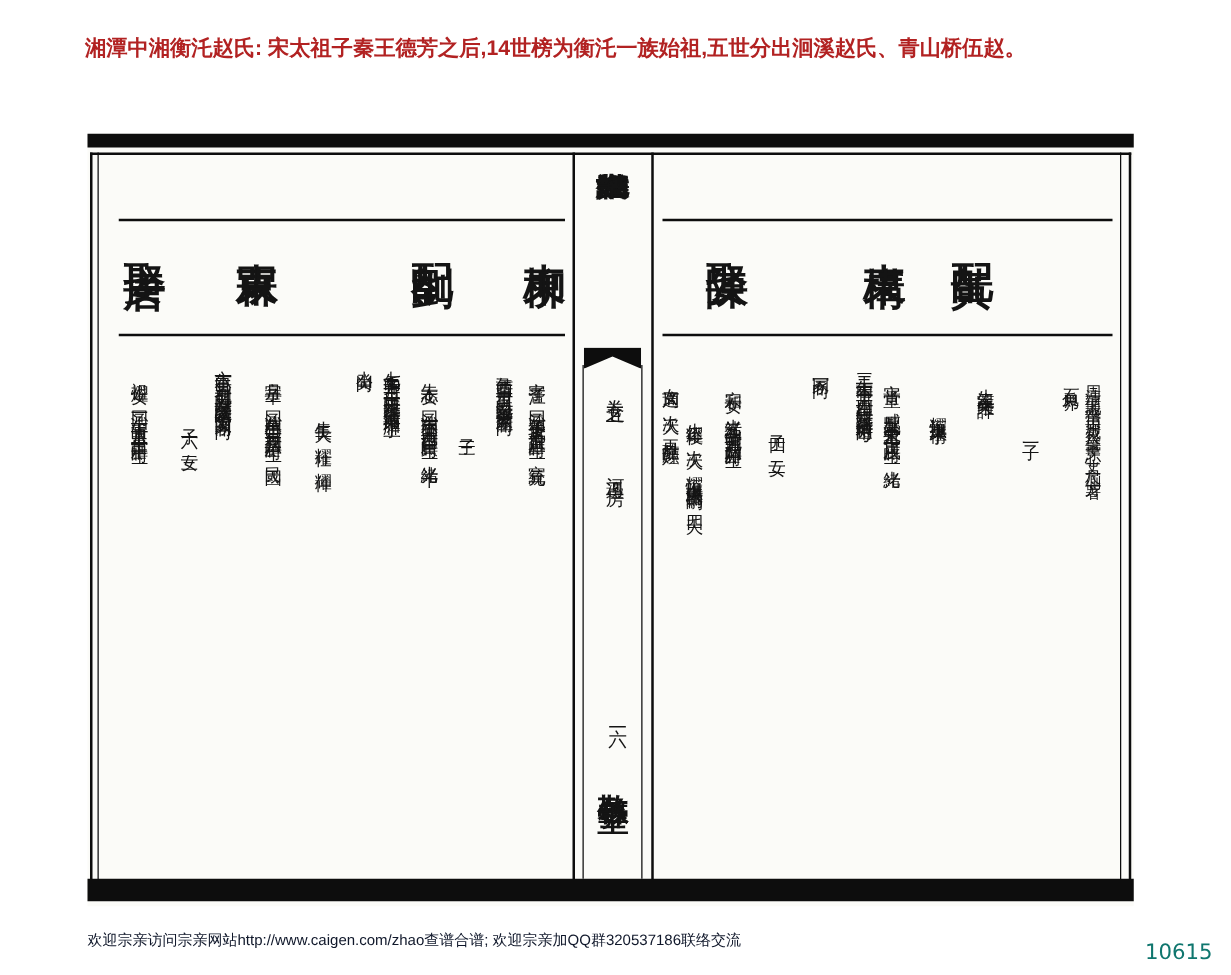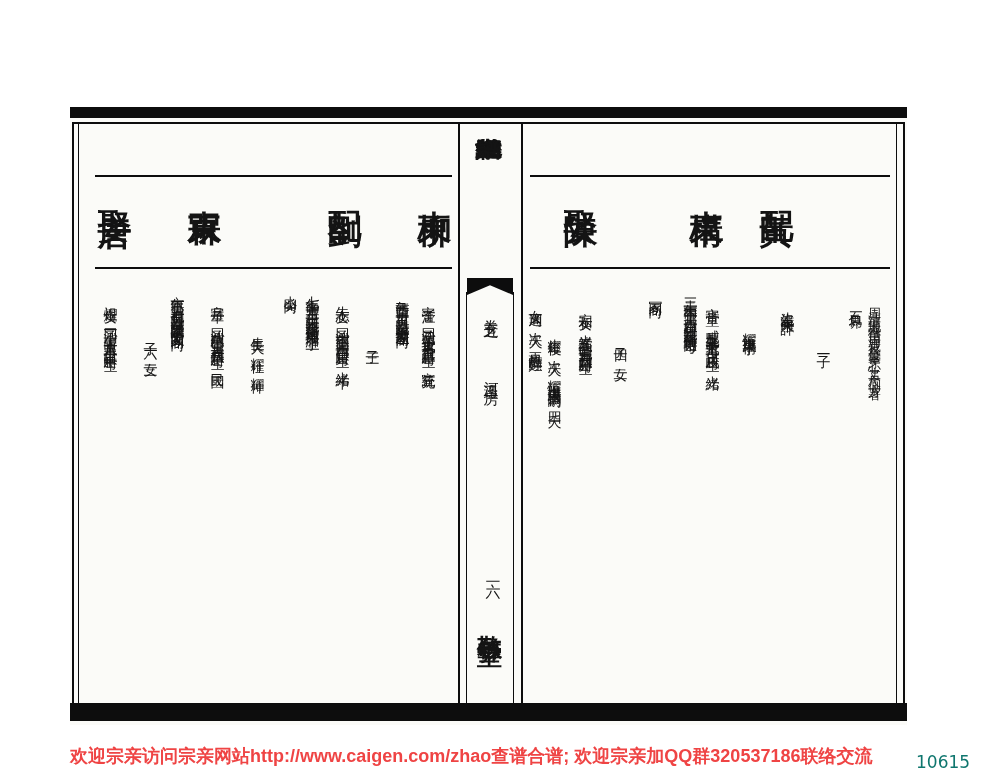--- a/index.html
+++ b/index.html
@@ -15,30 +15,31 @@
   
   .v{position:absolute;writing-mode:vertical-rl;text-orientation:upright;white-space:nowrap;}
   .hdr{font-size:34px;font-weight:700;letter-spacing:3px;line-height:40px;}
   .vcol{font-size:14px;letter-spacing:2px;line-height:19px;}
   .mnote{font-size:13px;letter-spacing:4px;line-height:17px;}
   .spine-title{font-size:19px;font-weight:800;letter-spacing:0;line-height:23px;
                transform:scale(1.4,1.02);transform-origin:50% 0;}
   .spine-small{font-size:15px;letter-spacing:3px;line-height:18px;}
   .spine-hall{font-size:25px;font-weight:800;letter-spacing:3px;line-height:30px;}
   
-  .footer-line{position:absolute;left:70px;top:744px;width:840px;font-size:18px;font-weight:700;
-               color:#ef4444;font-family:"Liberation Sans","DejaVu Sans",sans-serif;}
+  .footer-line{position:absolute;left:70px;top:744px;width:840px;font-size:12px;font-weight:400;
+               color:#0f172a;font-family:"Liberation Sans","DejaVu Sans",sans-serif;}
   .page-code{position:absolute;left:916px;top:752px;font-size:17px;color:#0f766e;
              font-family:"DejaVu Sans","Liberation Sans",sans-serif;}
 </style>
 </head>
 <body>
 
 <div class="canvas">
 
+  <div class="red-note" style="color:#b22222;">湘潭中湘衡汑赵氏: 宋太祖子秦王德芳之后,14世榜为衡汑一族始祖,五世分出洄溪赵氏、青山桥伍赵。</div>
 
   <div class="scan">
 
     <div class="blk" style="left:0;top:0;width:837px;height:11px;"></div>
     <div class="blk" style="left:2px;top:15px;width:833px;height:2px;"></div>
     <div class="blk" style="left:2px;top:15px;width:2px;height:583px;"></div>
     <div class="blk" style="left:8px;top:15px;width:1px;height:583px;"></div>
     <div class="blk" style="left:833px;top:15px;width:2px;height:583px;"></div>
     <div class="blk" style="left:826px;top:15px;width:1px;height:583px;"></div>
     <div class="blk" style="left:25px;top:68px;width:357px;height:2px;"></div>

